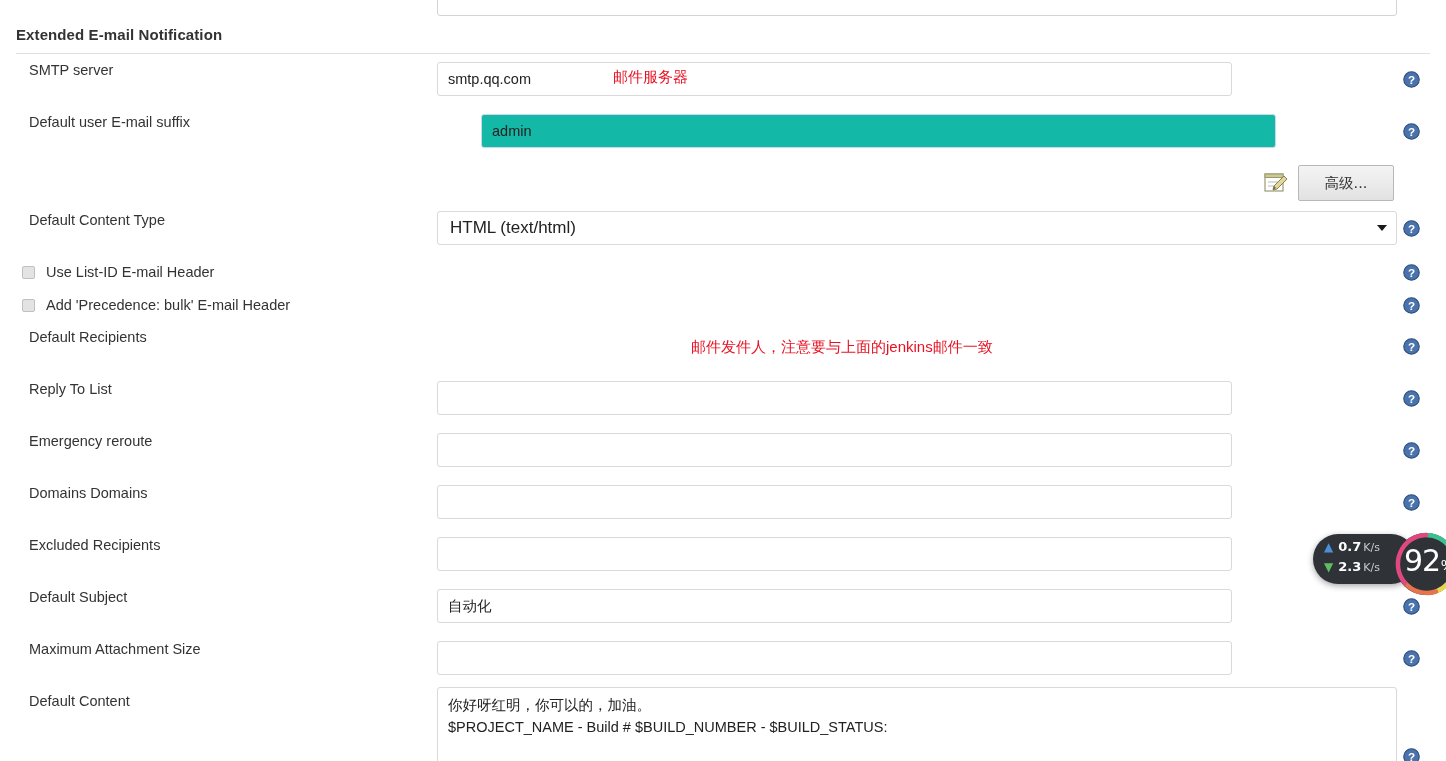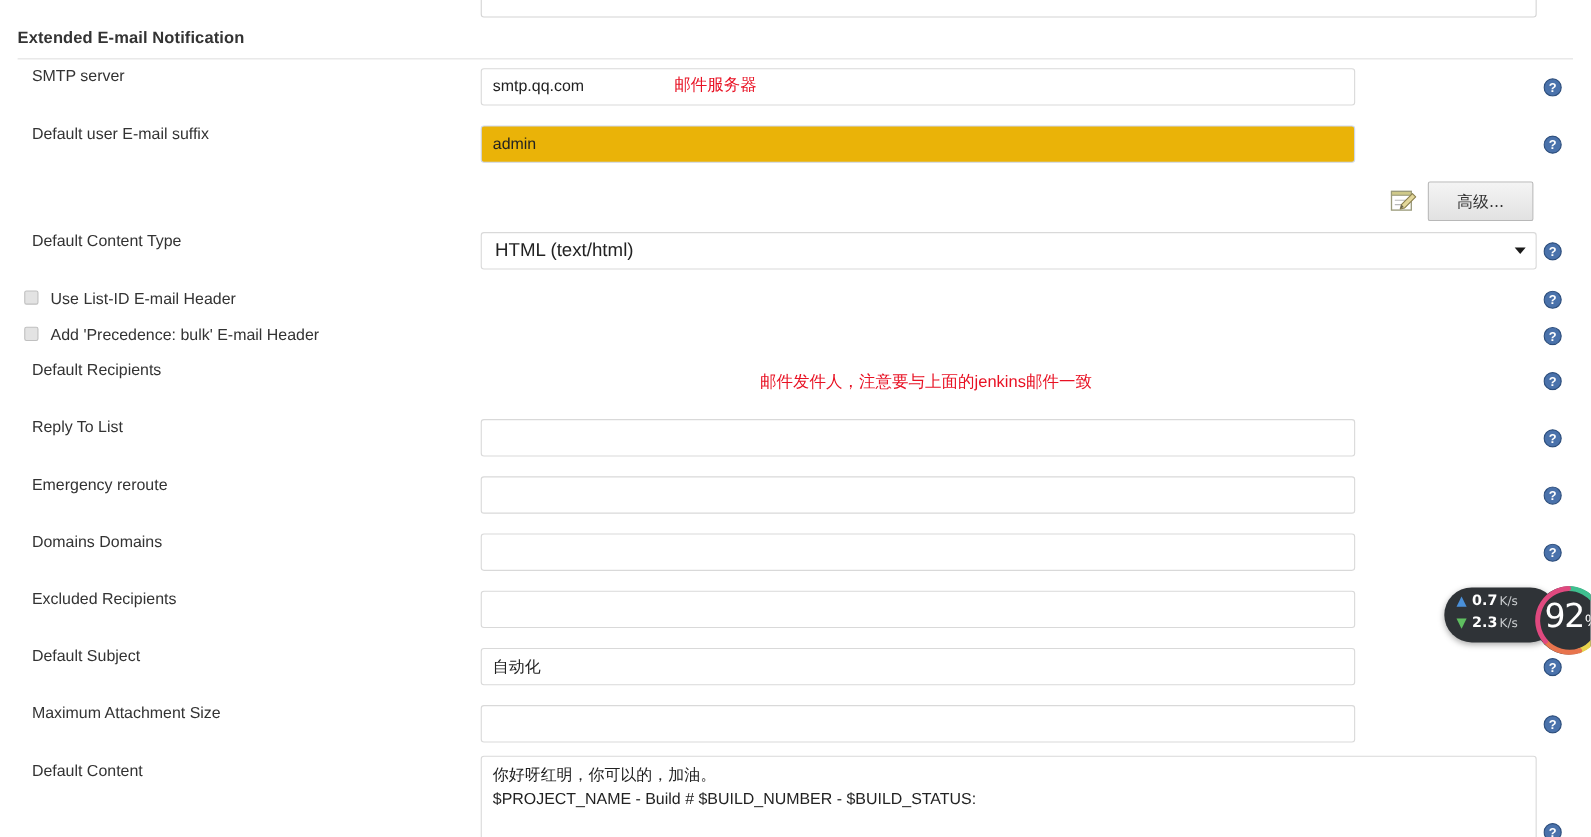--- a/index.html
+++ b/index.html
@@ -62,22 +62,23 @@
     border: 1px solid #d9d9d9;
     border-radius: 3px;
     font-family: "Liberation Sans", "DejaVu Sans", sans-serif;
     font-size: 14.5px;
     color: #222222;
     padding: 0 10px;
     line-height: 32px;
     outline: none;
   }
   .field.autofill {
-    background: #eab308;
+    background: #14b8a6;
     border-color: #cdd8ef;
+    margin-left: 44px;
   }
 
   
   .select-wrap {
     position: absolute;
     left: 437px; top: 211px;
     width: 960px; height: 34px;
     background: #fff;
     border: 1px solid #d9d9d9;
     border-radius: 3px;
@@ -120,21 +121,21 @@
   
   .annotation {
     position: absolute;
     font-size: 15px;
     color: #e81123;
     white-space: nowrap;
     font-family: Liberation Sans, sans-serif;
   }
 
   
-  .cb-row { position: absolute; left: 22px; display: flex; align-items: flex-start; }
+  .cb-row { position: absolute; left: 22px; display: flex; align-items: center; }
   .cb {
     width: 13px; height: 13px;
     background: #e3e3e3;
     border: 1px solid #c0c0c0;
     border-radius: 2px;
     display: inline-block;
   }
   .cb-label {
     margin-left: 11px;
     font-size: 14.5px;

